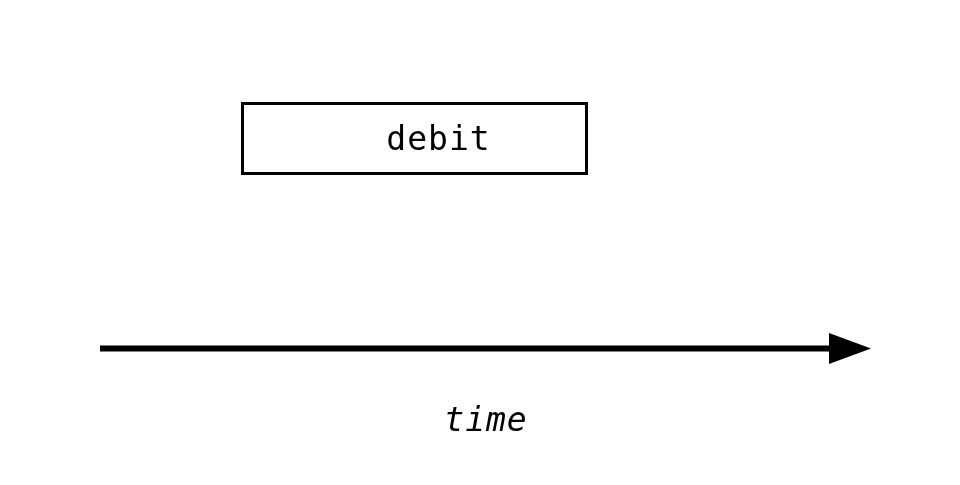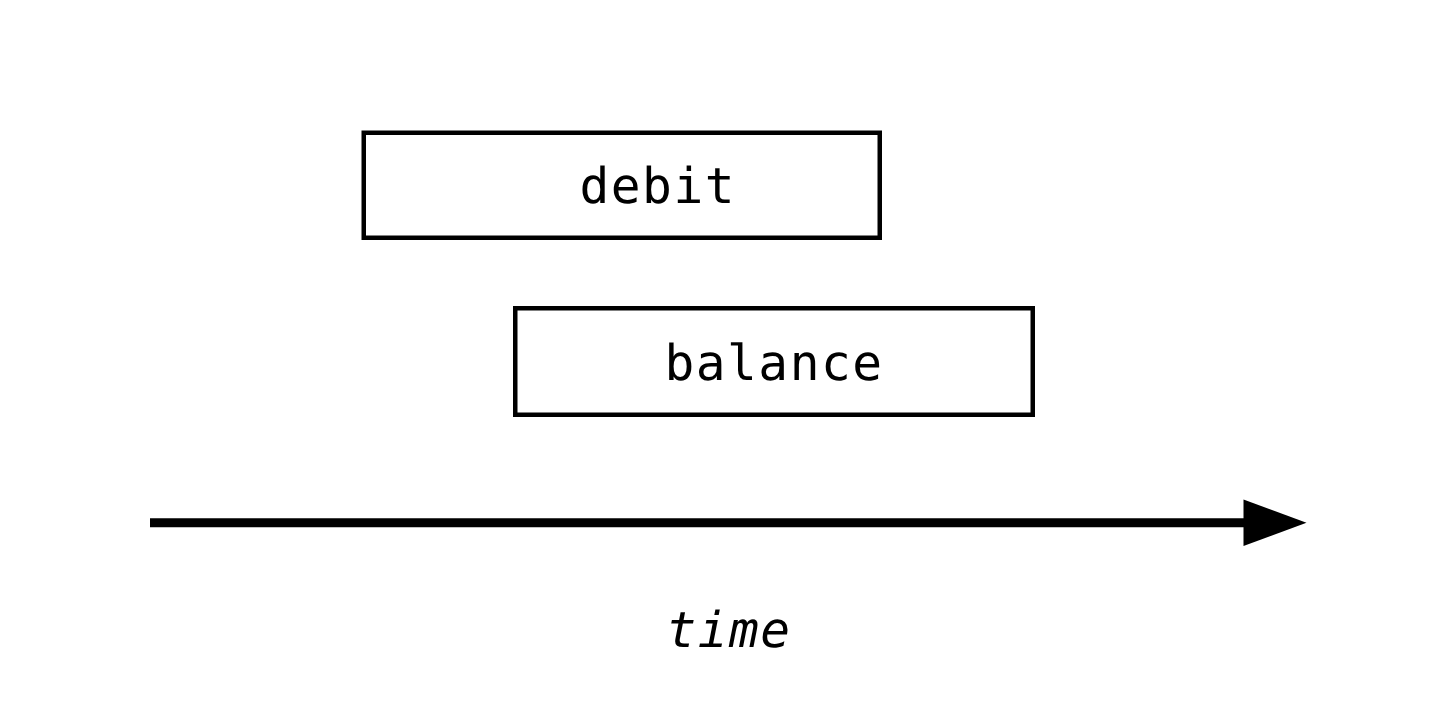--- a/index.html
+++ b/index.html
@@ -22,21 +22,21 @@
     background: #ffffff;
     display: flex;
     align-items: center;
     justify-content: center;
     font-size: 33px;
     letter-spacing: 1px;
     line-height: 1;
   }
   .box-debit {
     left: 241px;
-    top: 87px;
+    top: 102px;
     width: 347px;
     height: 73px;
     padding-left: 48px;
   }
   .box-balance {
     left: 342px;
     top: 204px;
     width: 348px;
     height: 74px;
   }
@@ -62,23 +62,20 @@
 </style>
 </head>
 <body>
 
 <div class="canvas">
 
   <div class="node-box box-debit">
     <span>debit</span>
   </div>
 
-  <div class="node-box box-balance">
-    <span>balance</span>
-  </div>
 
   <svg class="axis-arrow-svg" viewBox="0 0 960 485" xmlns="http://www.w3.org/2000/svg">
     <line x1="100" y1="348.5" x2="834" y2="348.5" stroke="#000000" stroke-width="6"></line>
     <polygon points="829,333 871,348.5 829,364" fill="#000000"></polygon>
   </svg>
 
   <div class="axis-label">time</div>
 
 </div>
 

